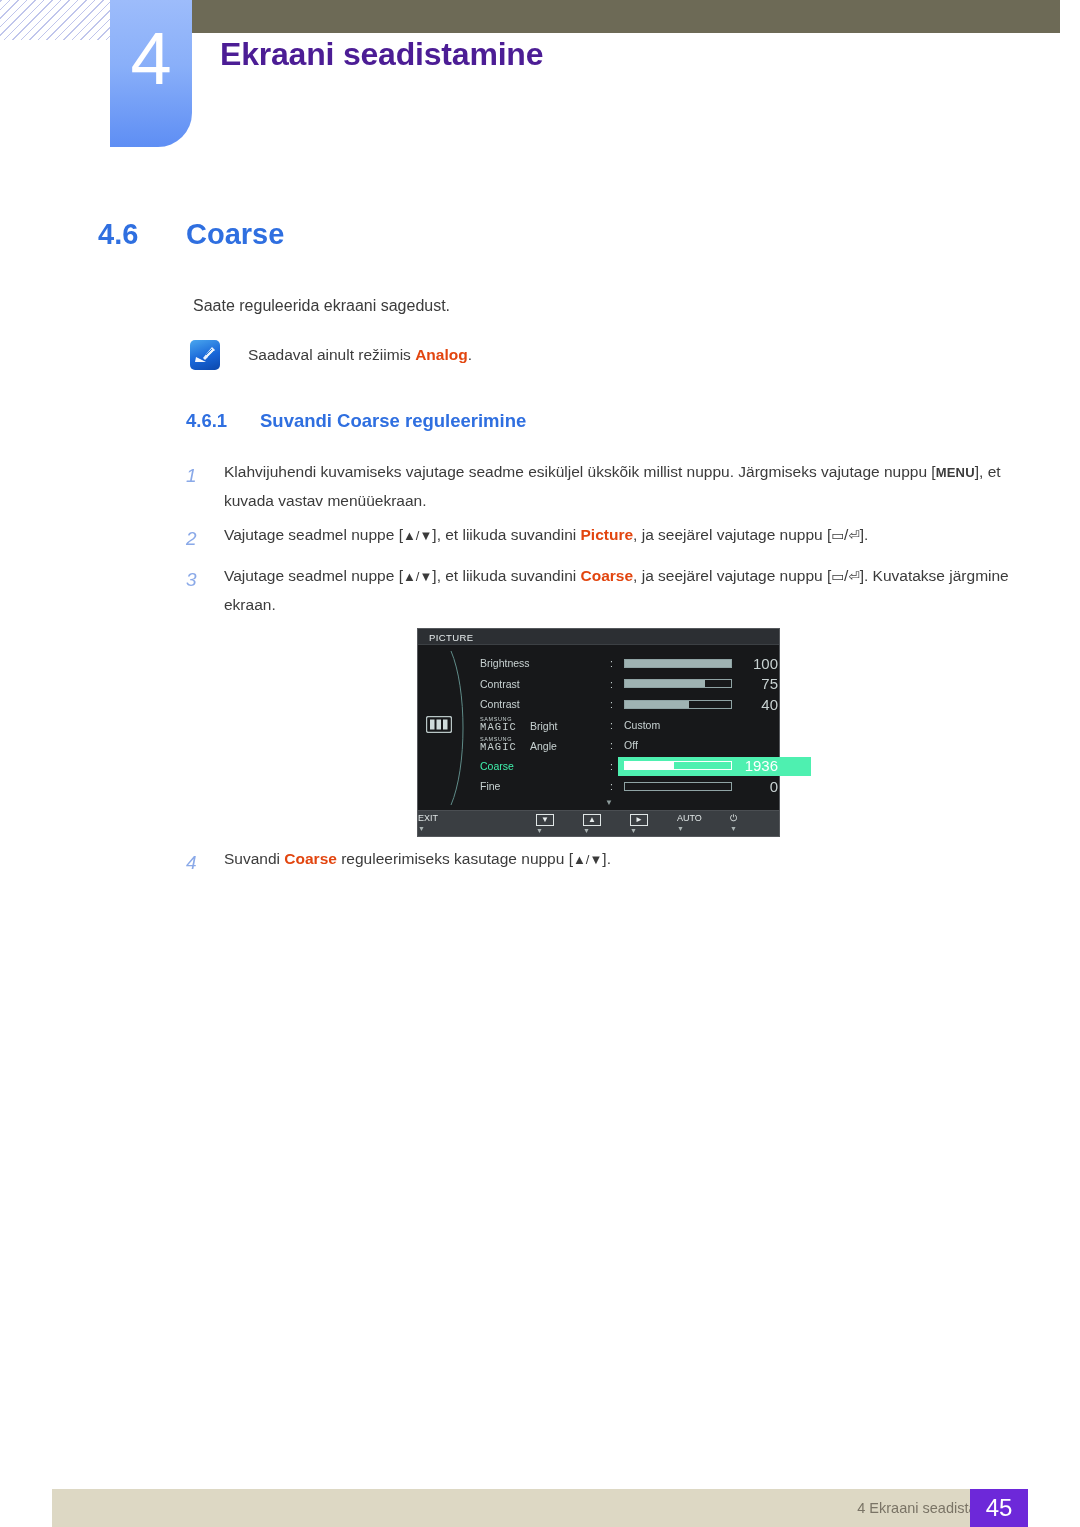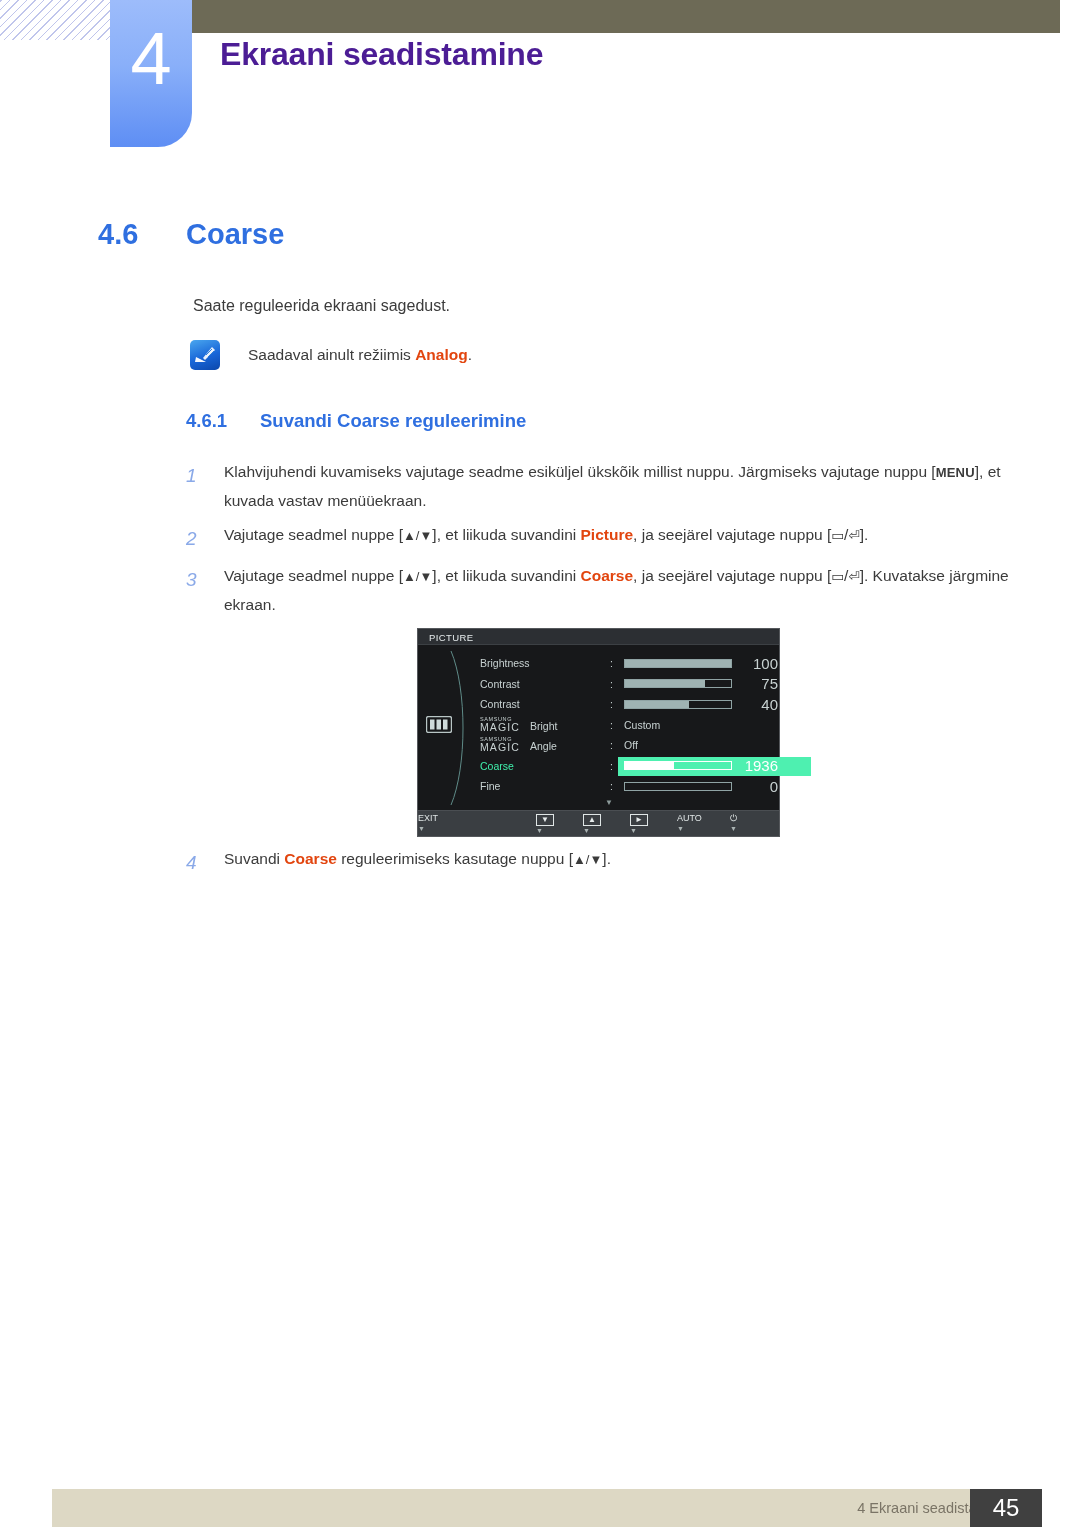--- a/index.html
+++ b/index.html
@@ -240,20 +240,21 @@
     font-size: 5.5px;
     letter-spacing: 0.6px;
     color: #c8d2d2;
   }
   .magic .m {
     position: absolute;
     left: 0; top: 6px;
     font-size: 10.5px;
     letter-spacing: 1.1px;
     color: #c8d2d2;
+    font-family: Liberation Mono, monospace;
   }
   .magic .w {
     position: absolute;
     left: 50px; top: 5px;
     font-size: 10.5px;
     color: #c8d2d2;
   }
   
   .osd-row.sel { margin-left: -6px; padding-left: 6px; }
   .osd-row.sel .osd-label { color: #3ff0ac; }
@@ -314,22 +315,22 @@
   }
   .footer-text {
     position: absolute;
     right: 72px; top: 1500px;
     font-size: 14.5px;
     color: #7a7466;
   }
   .footer-page {
     position: absolute;
     left: 970px; top: 1489px;
-    width: 72px; height: 38px;
-    background: #404040;
+    width: 58px; height: 38px;
+    background: #6d28d9;
     color: #ffffff;
     font-size: 24px;
     text-align: center;
     line-height: 38px;
   }
 </style>
 </head>
 <body>
 
 <div class="hatch"></div>

